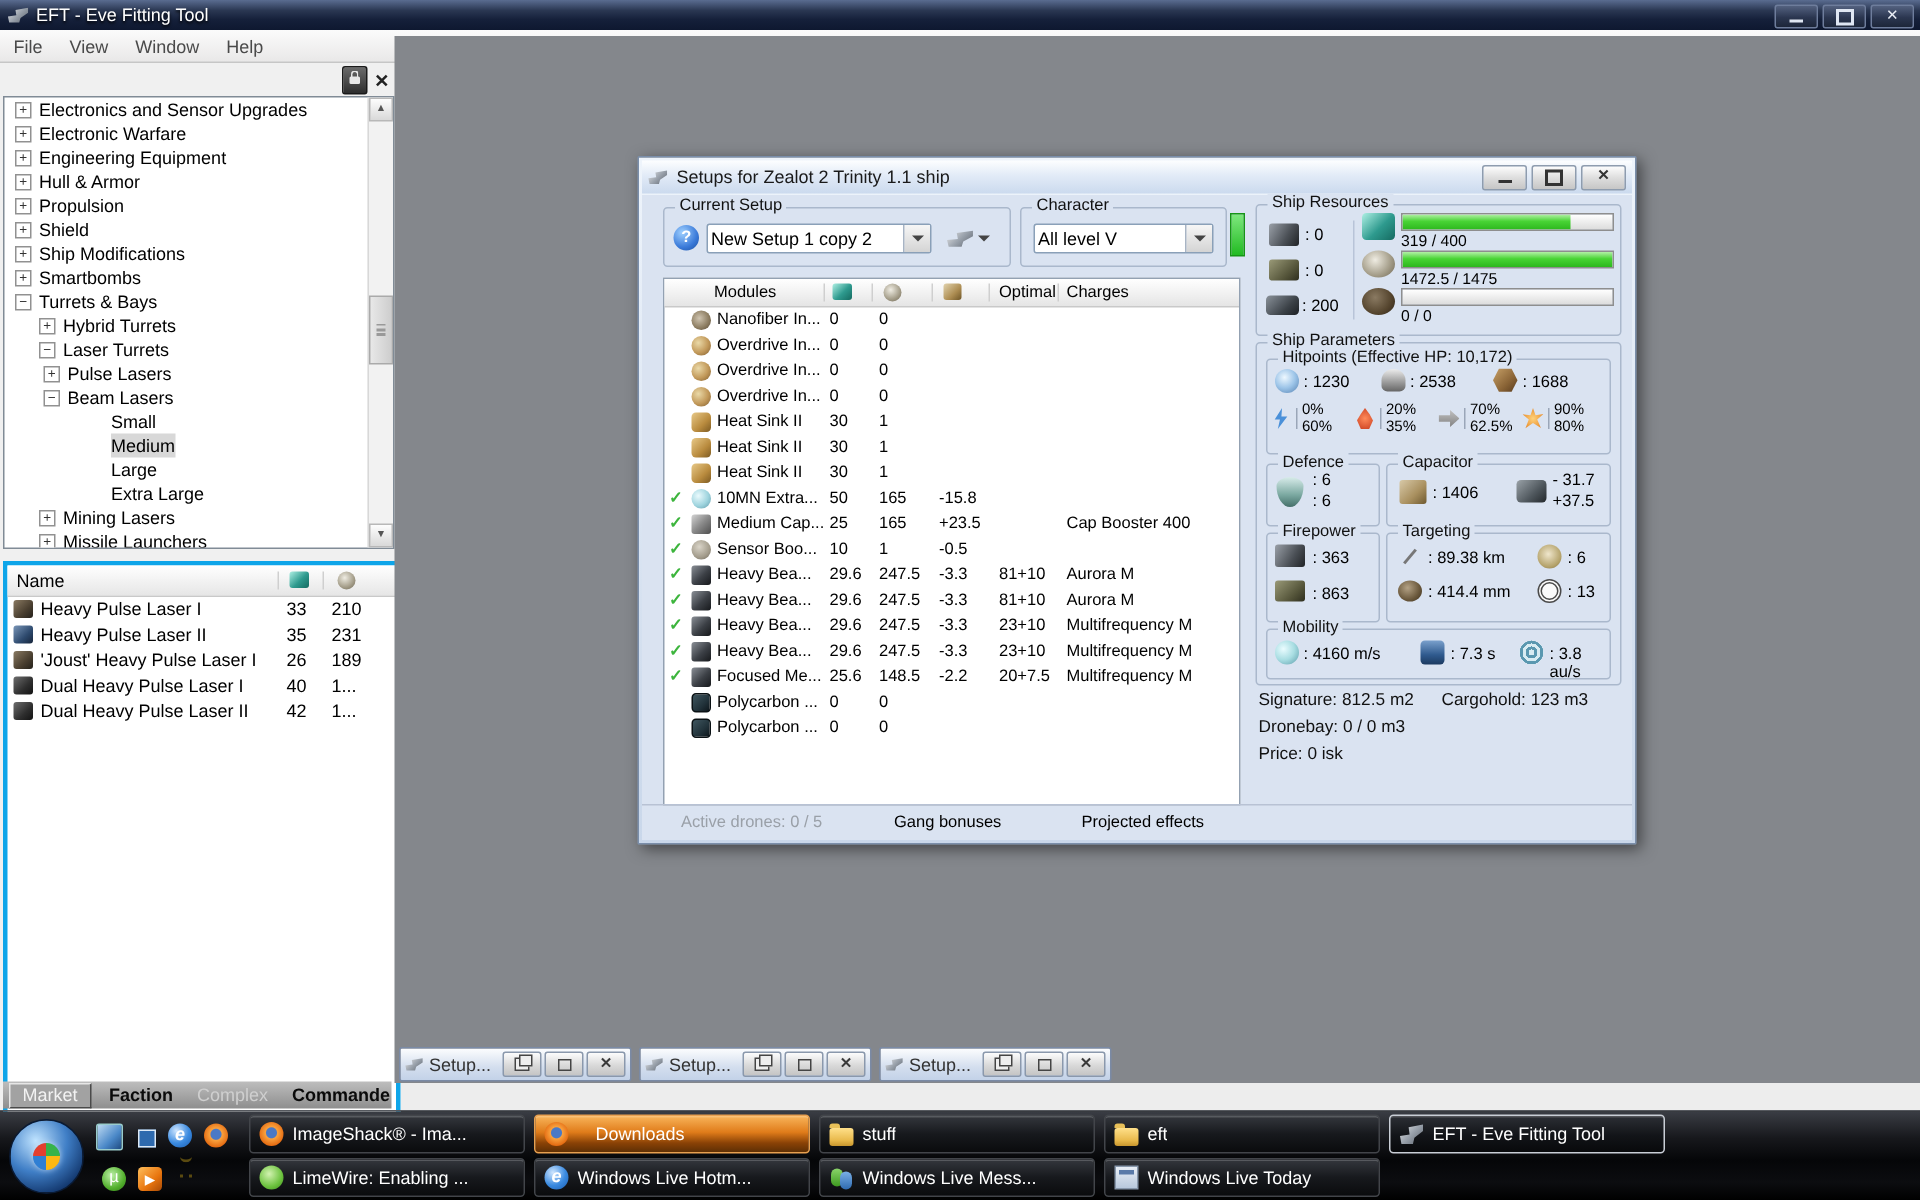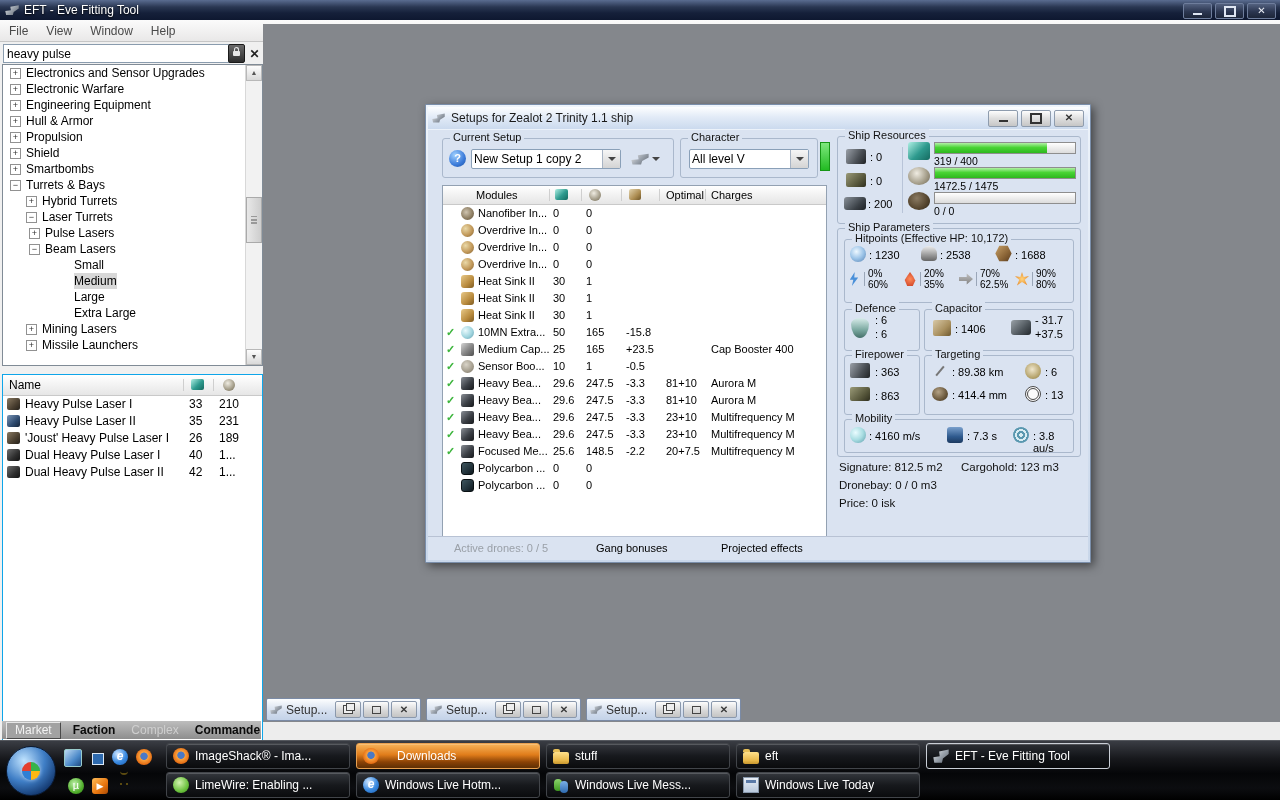--- a/index.html
+++ b/index.html
@@ -49,21 +49,21 @@
   .trow.lvl0{padding-left:7px;}  .trow.lvl1{padding-left:23px;}
   .trow.lvl2{padding-left:26px;} .trow.lvl3{padding-left:55px;}
   .trow.sel .tlabel{background:#d8d8d8;}
   .vscroll{position:absolute;right:0;top:0;width:16px;height:100%;background:#f2f2f2;border-left:1px solid #d8d8d8;}
   .varrow{position:absolute;left:0;width:16px;height:16px;background:linear-gradient(#fdfdfd,#d9d9d9);
     border:1px solid #b8b8b8;box-sizing:border-box;color:#555;font-size:7px;text-align:center;line-height:14px;}
   .vthumb{position:absolute;left:0;width:16px;height:46px;background:linear-gradient(90deg,#e8e8e8,#cdcdcd);
     border:1px solid #aaa;box-sizing:border-box;top:44%;}
   .vthumb::before{content:"";display:block;margin:18px 4px 0;border-top:1px solid #999;
     box-shadow:0 3px 0 #999,0 6px 0 #999;height:1px;}
-  #list-box{position:absolute;left:2px;top:332px;width:259px;height:384px;background:#fff;border:1px solid #0ea5e9;}
+  #list-box{position:absolute;left:2px;top:332px;width:259px;height:384px;background:#fff;border:3px solid #0ea5e9;}
   .list-header{position:relative;height:20px;background:linear-gradient(#fff,#e6e6e6);border-bottom:1px solid #c9c9c9;}
   .list-header .hname{position:absolute;left:6px;top:3px;}
   .hsep{position:absolute;top:4px;width:1px;height:12px;background:#cfcfcf;}
   .h-cpu{position:absolute;width:13px;height:11px;border-radius:2px;
     background:linear-gradient(135deg,#aef0e4,#2e9a8e 55%,#156a60);}
   .h-pg{position:absolute;width:12px;height:12px;border-radius:50%;
     background:radial-gradient(circle at 40% 35%,#efece2,#a29b87 60%,#6e6653);}
   .h-cap{position:absolute;width:12px;height:11px;border-radius:2px;
     background:linear-gradient(135deg,#e2d3ae,#ad8d52 60%,#6e5526);}
   .lrow{position:relative;height:17px;line-height:17px;}
@@ -292,21 +292,20 @@
     </div>
     <div class="menubar">
 
     <span class="menu-item">File</span>
         <span class="menu-item">View</span>
         <span class="menu-item">Window</span>
         <span class="menu-item">Help</span>
       </div>
 
     <div id="left-panel">
-      <input id="search-input" value="heavy pulse" style="">
       <span id="lock-btn">
           <span class="lock-shape"></span>
         </span>
       <span id="clear-btn">✕</span>
 
       <div id="tree-box">
         <div>
 
             <div class="trow lvl0 plus">
               <span class="toggle"></span>
@@ -331,20 +330,24 @@
             <div class="trow lvl0 plus">
               <span class="toggle"></span>
               <span class="tlabel">Propulsion</span>
             </div>
 
             <div class="trow lvl0 plus">
               <span class="toggle"></span>
               <span class="tlabel">Shield</span>
             </div>
 
+            <div class="trow lvl0 plus">
+              <span class="toggle"></span>
+              <span class="tlabel">Ship Modifications</span>
+            </div>
 
             <div class="trow lvl0 plus">
               <span class="toggle"></span>
               <span class="tlabel">Smartbombs</span>
             </div>
 
             <div class="trow lvl0 minus">
               <span class="toggle"></span>
               <span class="tlabel">Turrets &amp; Bays</span>
             </div>

